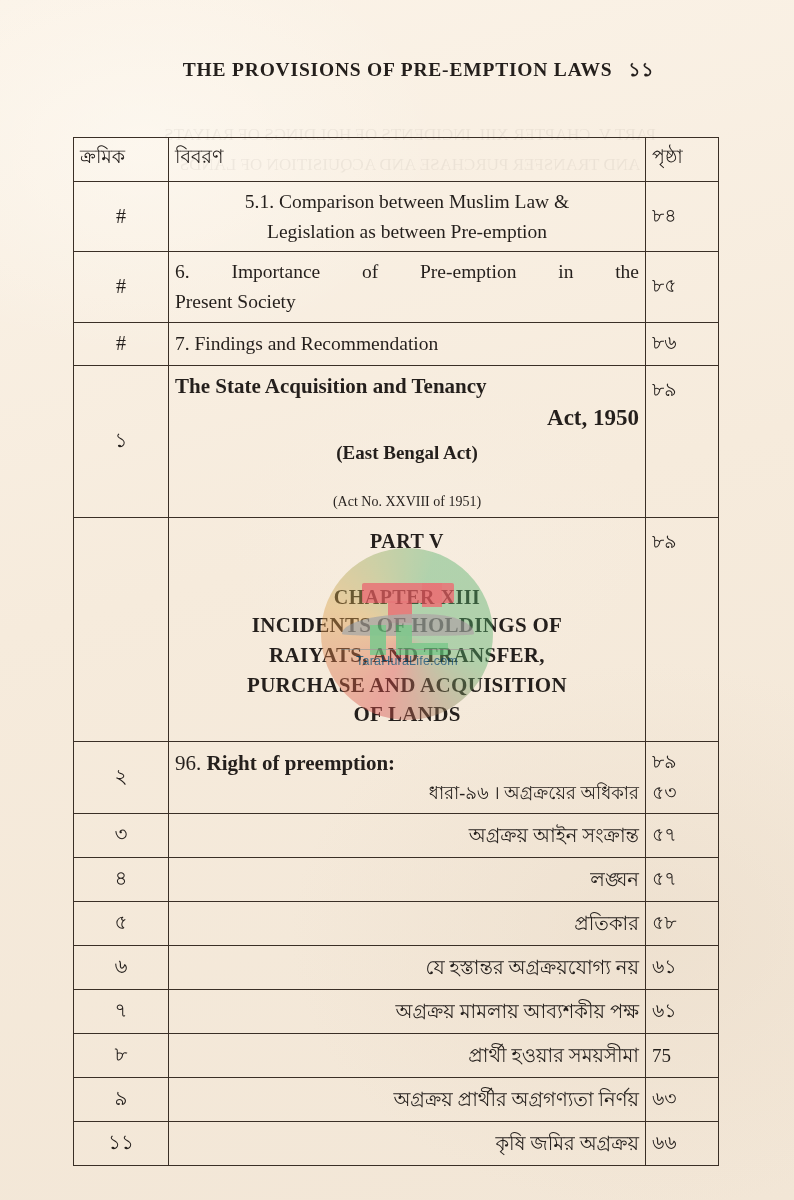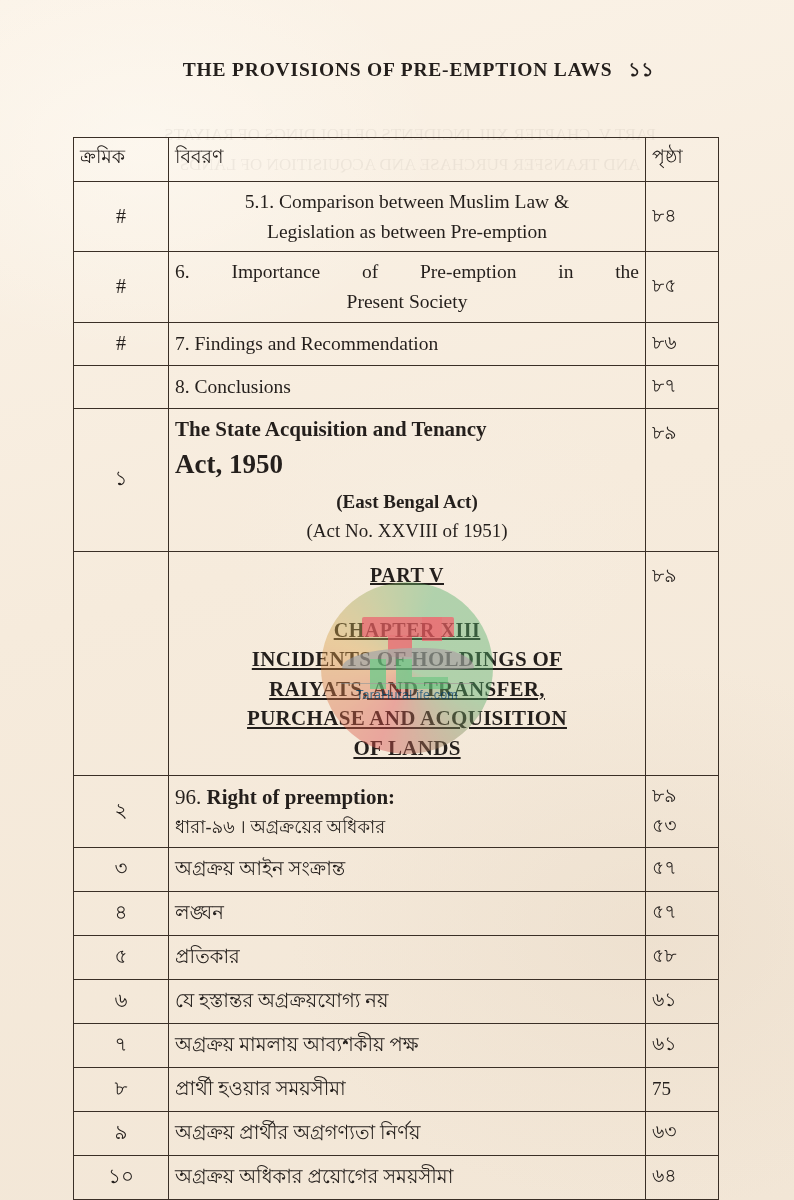--- a/index.html
+++ b/index.html
@@ -107,25 +107,24 @@
   }
   td.desc {
     font-size: 19.5px;
     line-height: 1.52;
   }
 
   .just    { text-align: justify; text-align-last: justify; }
   .bold    { font-weight: bold; }
 
   .desc-en { font-family: "Liberation Serif", "DejaVu Serif", serif; }
-  .desc-bn { font-family: "Liberation Serif", "DejaVu Sans", sans-serif; font-size: 18px; }
+  .desc-bn { font-family: "Liberation Serif", "DejaVu Sans", sans-serif; font-size: 18px; text-align: right; }
 
   .line-hang {
     display: block;
-    text-align: center;
   }
   .line-center { display: block; text-align: center; }
 
   .twopage { line-height: 1.6; }
   .twopage span { display: block; }
 
   .bigrow-title {
     font-size: 21px;
     font-weight: bold;
     line-height: 1.45;
@@ -136,21 +135,22 @@
     display: block;
     text-align: center;
     font-weight: bold;
     font-size: 19px;
     margin-top: 3px;
   }
   .bigrow-sub2 {
     display: block;
     text-align: center;
     font-weight: normal;
-    font-size: 19px;
+    font-size: 14px;
+    margin-top: 23px;
   }
 
   .partblock {
     text-align: center;
     line-height: 1.42;
     font-weight: bold;
     position: relative;
     padding: 4px 0 6px;
   }
   .partblock .pv     { display:block; font-size: 20px; letter-spacing: 0.5px; }
@@ -286,40 +286,35 @@
       </td>
       <td class="pageno">৮৫</td>
     </tr>
 
     <tr>
       <td class="serial">#</td>
       <td class="desc desc-en">7. Findings and Recommendation</td>
       <td class="pageno">৮৬</td>
     </tr>
 
-    <tr>
-      <td class="serial"></td>
-      <td class="desc desc-en">8. Conclusions</td>
-      <td class="pageno">৮৭</td>
-    </tr>
 
     <tr>
       <td class="serial bn">১</td>
       <td class="desc desc-en">
         <span class="bigrow-title">The State Acquisition and Tenancy</span>
-        <span class="bold" style="display:block;font-size:27px;">Act, 1950</span>
+        <span class="bold" style="display:block;font-size:23px;text-align:right;">Act, 1950</span>
         <span class="bigrow-sub">(East Bengal Act)</span>
         <span class="bigrow-sub2">(Act No. XXVIII of 1951)</span>
       </td>
       <td class="pageno" style="vertical-align:top;padding-top:9px;">৮৯</td>
     </tr>
 
     <tr>
       <td class="serial"></td>
-      <td class="desc desc-en" style="position:relative;text-decoration:underline;">
+      <td class="desc desc-en" style="position:relative;">
         <div class="partblock">
           <span class="pv">PART V</span>
           <span class="chap">CHAPTER XIII</span>
           <span class="bigcap">INCIDENTS OF HOLDINGS OF</span>
           <span class="bigcap">RAIYATS, AND TRANSFER,</span>
           <span class="bigcap">PURCHASE AND ACQUISITION</span>
           <span class="bigcap">OF LANDS</span>
         </div>
         <div class="watermark">
           <div class="wm-ring"></div>
@@ -380,24 +375,19 @@
       <td class="serial bn">৮</td>
       <td class="desc desc-bn">প্রার্থী হওয়ার সময়সীমা</td>
       <td class="pageno">75</td>
     </tr>
     <tr>
       <td class="serial bn">৯</td>
       <td class="desc desc-bn">অগ্রক্রয় প্রার্থীর অগ্রগণ্যতা নির্ণয়</td>
       <td class="pageno">৬৩</td>
     </tr>
     <tr>
-      <td class="serial bn">১০</td>
-      <td class="desc desc-bn">অগ্রক্রয় অধিকার প্রয়োগের সময়সীমা</td>
-      <td class="pageno">৬৪</td>
-    </tr>
-    <tr>
       <td class="serial bn">১১</td>
       <td class="desc desc-bn">কৃষি জমির অগ্রক্রয়</td>
       <td class="pageno">৬৬</td>
     </tr>
 
   </tbody>
 </table>
 
 </body></html>

